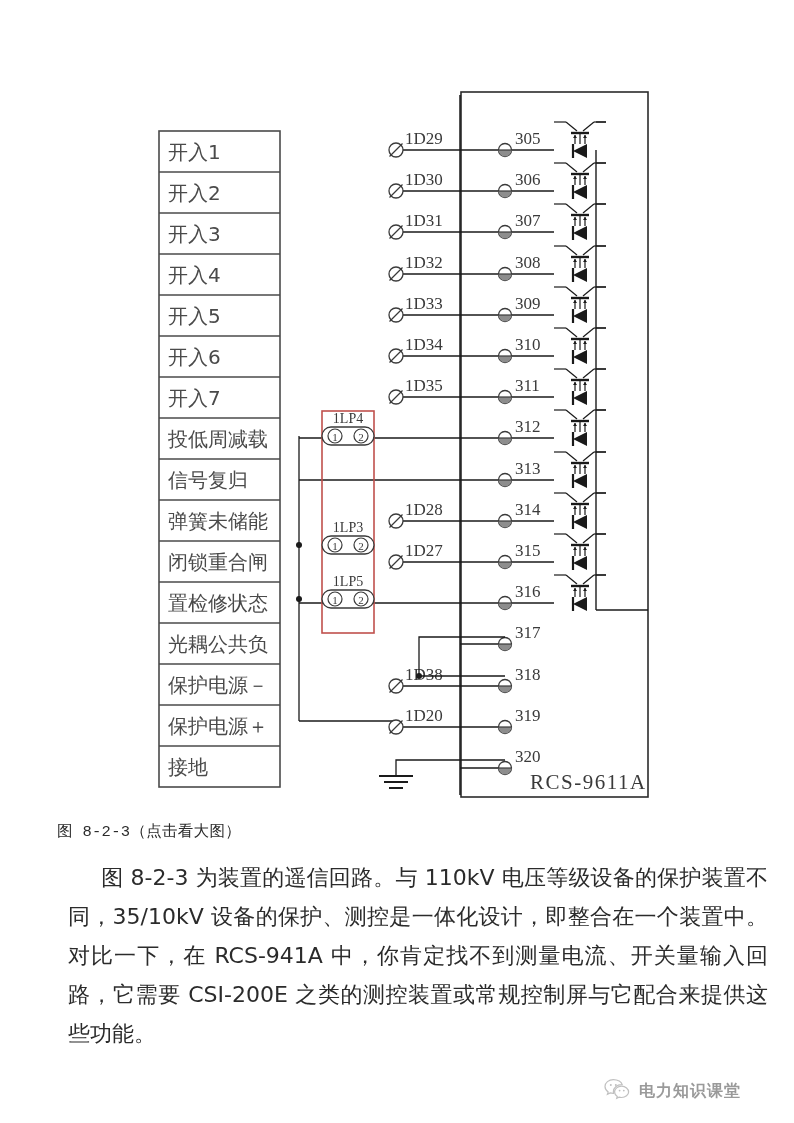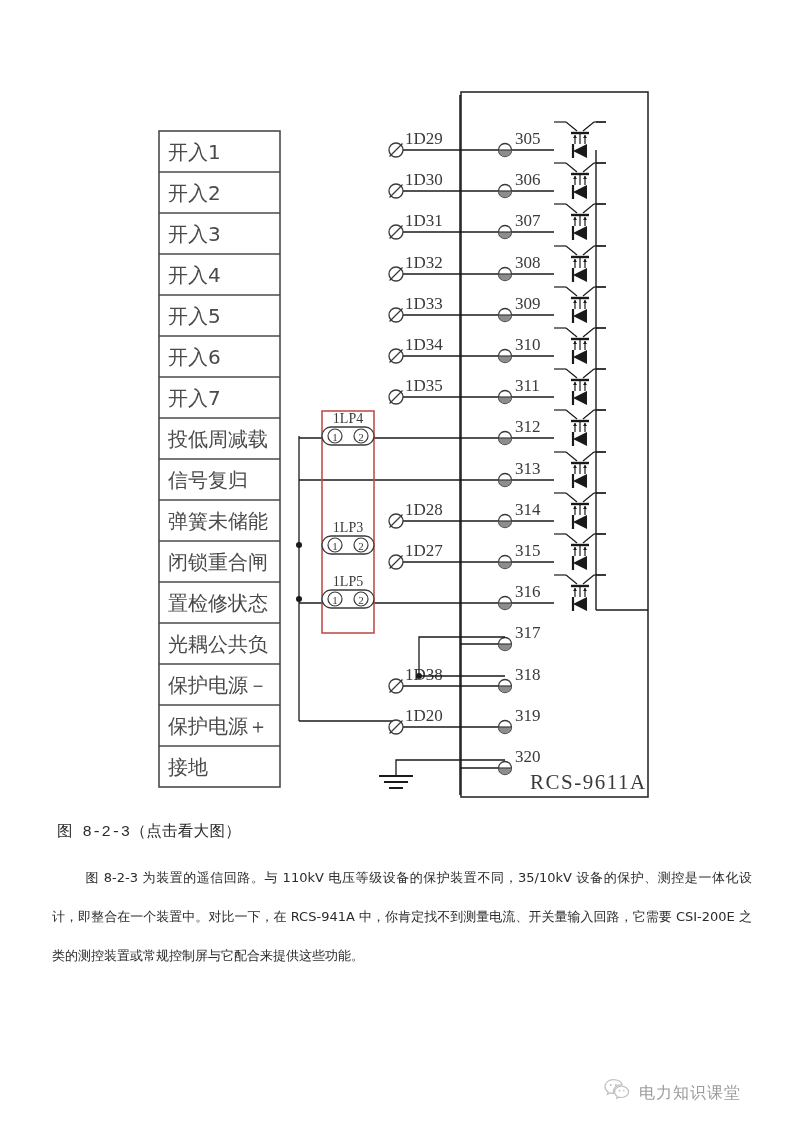--- a/index.html
+++ b/index.html
@@ -41,40 +41,41 @@
     left: 57px;
     top: 821px;
     font-size: 15.5px;
     letter-spacing: 0.3px;
     color: #2b2b2b;
     white-space: nowrap;
     font-family: Liberation Mono, monospace;
   }
   #bodytext {
     position: absolute;
-    left: 52px;
+    left: 68px;
     top: 858px;
     width: 700px;
-    font-size: 13px;
+    font-size: 22px;
     line-height: 39px;
     color: #2b2b2b;
     text-align: justify;
     text-justify: inter-character;
     font-family: "DejaVu Sans", sans-serif;
   }
   #bodytext .indent { display: inline-block; width: 33px; }
 
   
   #footer {
     position: absolute;
     left: 604px;
     top: 1078px;
     display: flex;
-    align-items: flex-end;
+    align-items: center;
     gap: 9px;
+    font-weight: bold;
   }
   #footer .wc-icon { flex: 0 0 auto; opacity: .62; }
   #footer .wc-text {
     font-size: 16px;
     color: #9a9a9a;
     letter-spacing: 1px;
     font-family: "DejaVu Sans", sans-serif;
   }
 </style>
 </head>

